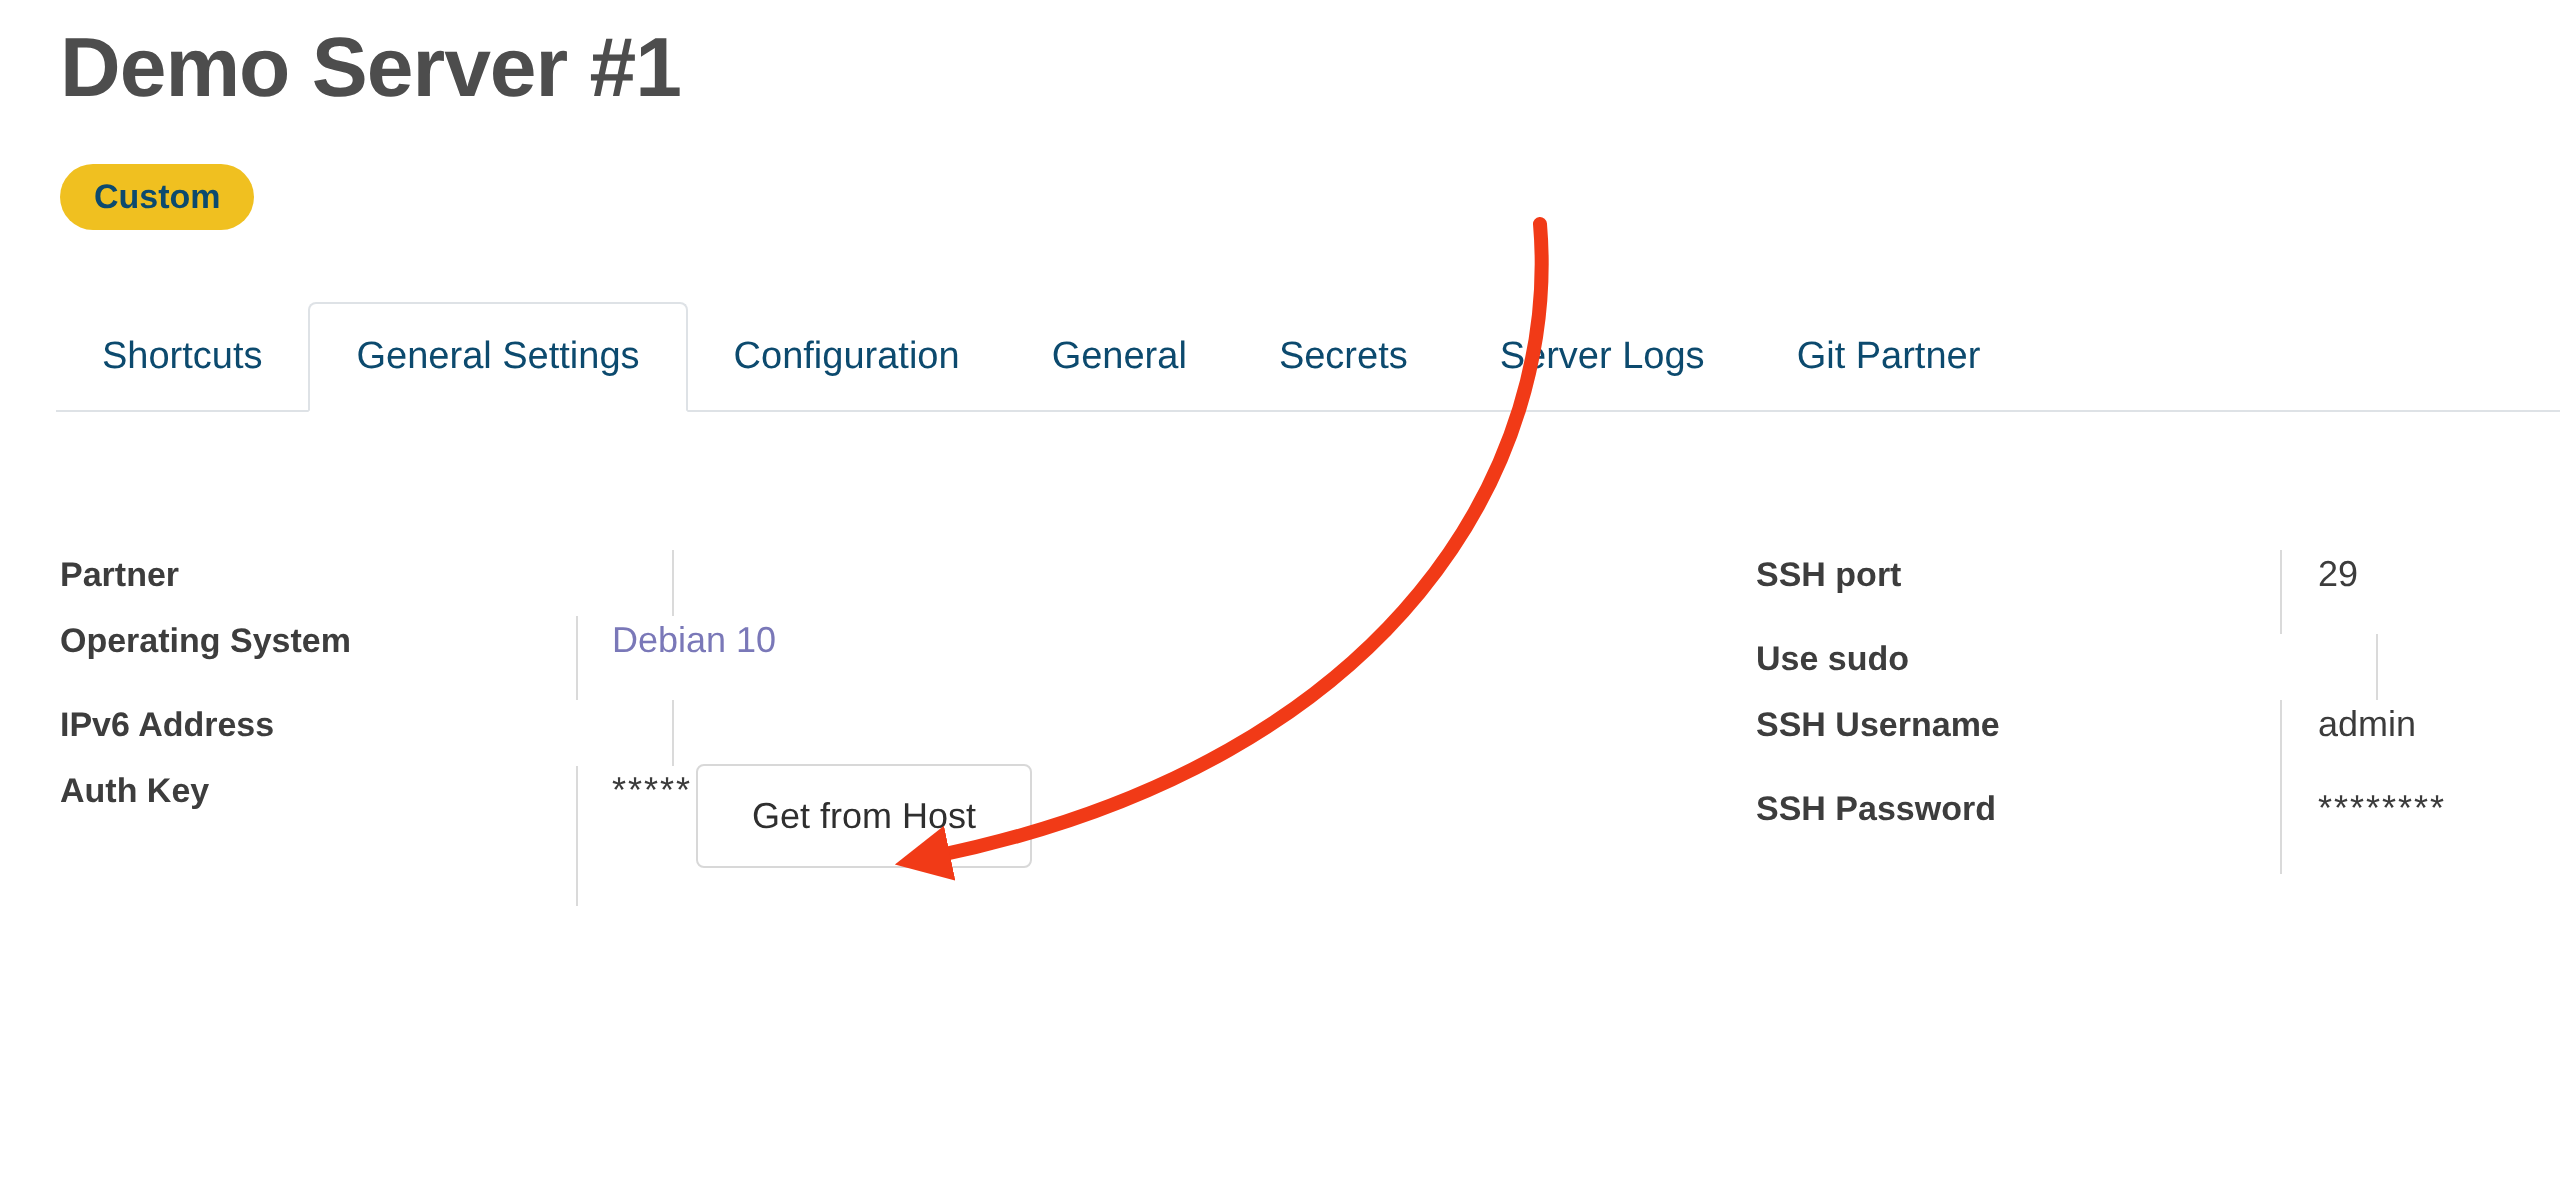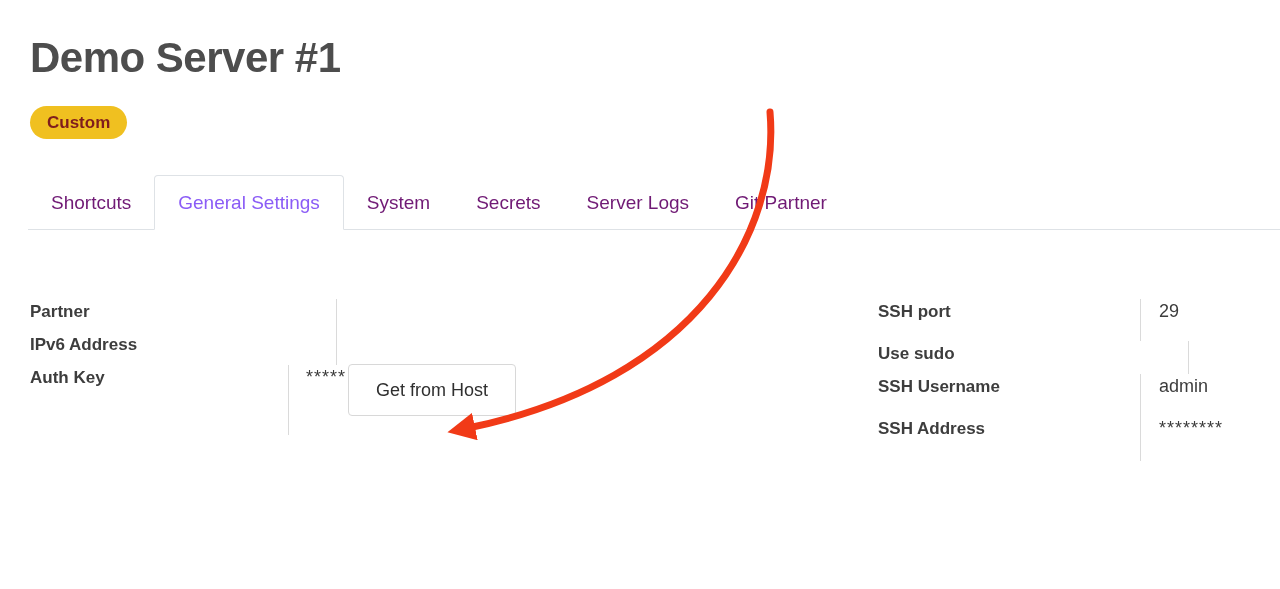--- a/index.html
+++ b/index.html
@@ -3,31 +3,31 @@
 <meta charset="utf-8">
 <style>
   * { box-sizing: border-box; }
   html,body { margin:0; padding:0; }
   body {
     width:1280px; height:589px; overflow:hidden; position:relative;
     background:#ffffff; color:#383838;
     font-family:"Liberation Sans", sans-serif;
     -webkit-font-smoothing:antialiased;
   }
-  .page { padding-left:30px;margin-top:24px; }
+  .page { padding-left:30px; }
 
   
   .title {
     margin:0; padding-top:10px;
     font-size:42px; line-height:1.15; font-weight:bold; color:#4d4d4d;
     letter-spacing:-0.5px;
   }
   .badge {
     display:inline-block; margin-top:24px;
-    background:#f0c020; color:#7f1d1d;
+    background:#f0c020; color:#0c4a6e;
     font-size:17px; font-weight:bold; line-height:1;
     padding:8px 17px; border-radius:17px;
   }
 
   
   .fgroup { display:flex; flex-direction:column; }
   .frow { display:flex; align-items:flex-start; }
   .flabel {
     flex:none; width:258px;
     font-size:17px; font-weight:bold; color:#3d3d3d; line-height:22px;
@@ -45,24 +45,24 @@
   .r33 { min-height:33px;gap:48px; }
 
   
   .tabs {
     display:flex; align-items:flex-end;
     margin:36px 0 0 28px;
     border-bottom:1px solid #dee2e6;
   }
   .tab {
     padding:13px 23px; font-size:19px; line-height:27px;
-    color:#701a75; cursor:pointer; white-space:nowrap;
+    color:#0c4a6e; cursor:pointer; white-space:nowrap;
   }
   .tab.active {
-    background:#fff; color:#8b5cf6;
+    background:#fff; color:#0c4a6e;
     border:1px solid #dee2e6; border-bottom:1px solid #ffffff;
     border-radius:4px 4px 0 0; margin-bottom:-1px;
   }
 
   
   .panel { display:flex; padding:69px 0 0 30px; align-items:flex-start; }
   .group-left  { width:608px; }
   .group-right { margin-left:240px; flex:1 1 auto; min-width:0; }
   .group-right .flabel { width:262px; }
   .group-right .fvalue { padding-left:18px; }
@@ -94,32 +94,37 @@
   <h1 class="title">Demo Server #1</h1>
 
   <span class="badge">Custom</span>
 
 
 </div>
 
 <div class="tabs">
   <div class="tab">Shortcuts</div>
   <div class="tab active">General Settings</div>
-  <div class="tab">System</div>
+  <div class="tab">Configuration</div>
+  <div class="tab">General</div>
   <div class="tab">Secrets</div>
   <div class="tab">Server Logs</div>
   <div class="tab">Git Partner</div>
 </div>
 
 <div class="panel">
 
   <div class="fgroup group-left">
     <div class="frow r33">
       <div class="flabel">Partner</div>
       <div class="fvalue"></div>
+    </div>
+    <div class="frow r42">
+      <div class="flabel">Operating System</div>
+      <div class="fvalue"><span class="link">Debian 10</span></div>
     </div>
     <div class="frow r33">
       <div class="flabel">IPv6 Address</div>
       <div class="fvalue"></div>
     </div>
     <div class="frow r-last-left">
       <div class="flabel">Auth Key</div>
       <div class="fvalue host-key-cell">
         <span class="asterisks">*****</span>
         <button class="btn">Get from Host</button>
@@ -134,21 +139,21 @@
     </div>
     <div class="frow r33">
       <div class="flabel">Use sudo</div>
       <div class="fvalue"></div>
     </div>
     <div class="frow r42">
       <div class="flabel">SSH Username</div>
       <div class="fvalue">admin</div>
     </div>
     <div class="frow r-last-right">
-      <div class="flabel">SSH Address</div>
+      <div class="flabel">SSH Password</div>
       <div class="fvalue asterisks">********</div>
     </div>
   </div>
 
 </div>
 
 <svg class="arrow-overlay" width="1280" height="589" viewBox="0 0 1280 589" xmlns="http://www.w3.org/2000/svg">
   <defs>
     <marker id="arrowhead" viewBox="0 0 10 10" refX="2.5" refY="5" markerWidth="4" markerHeight="4" orient="auto">
       <path d="M 0 0 L 10 5 L 0 10 z" fill="#f13a17"></path>

